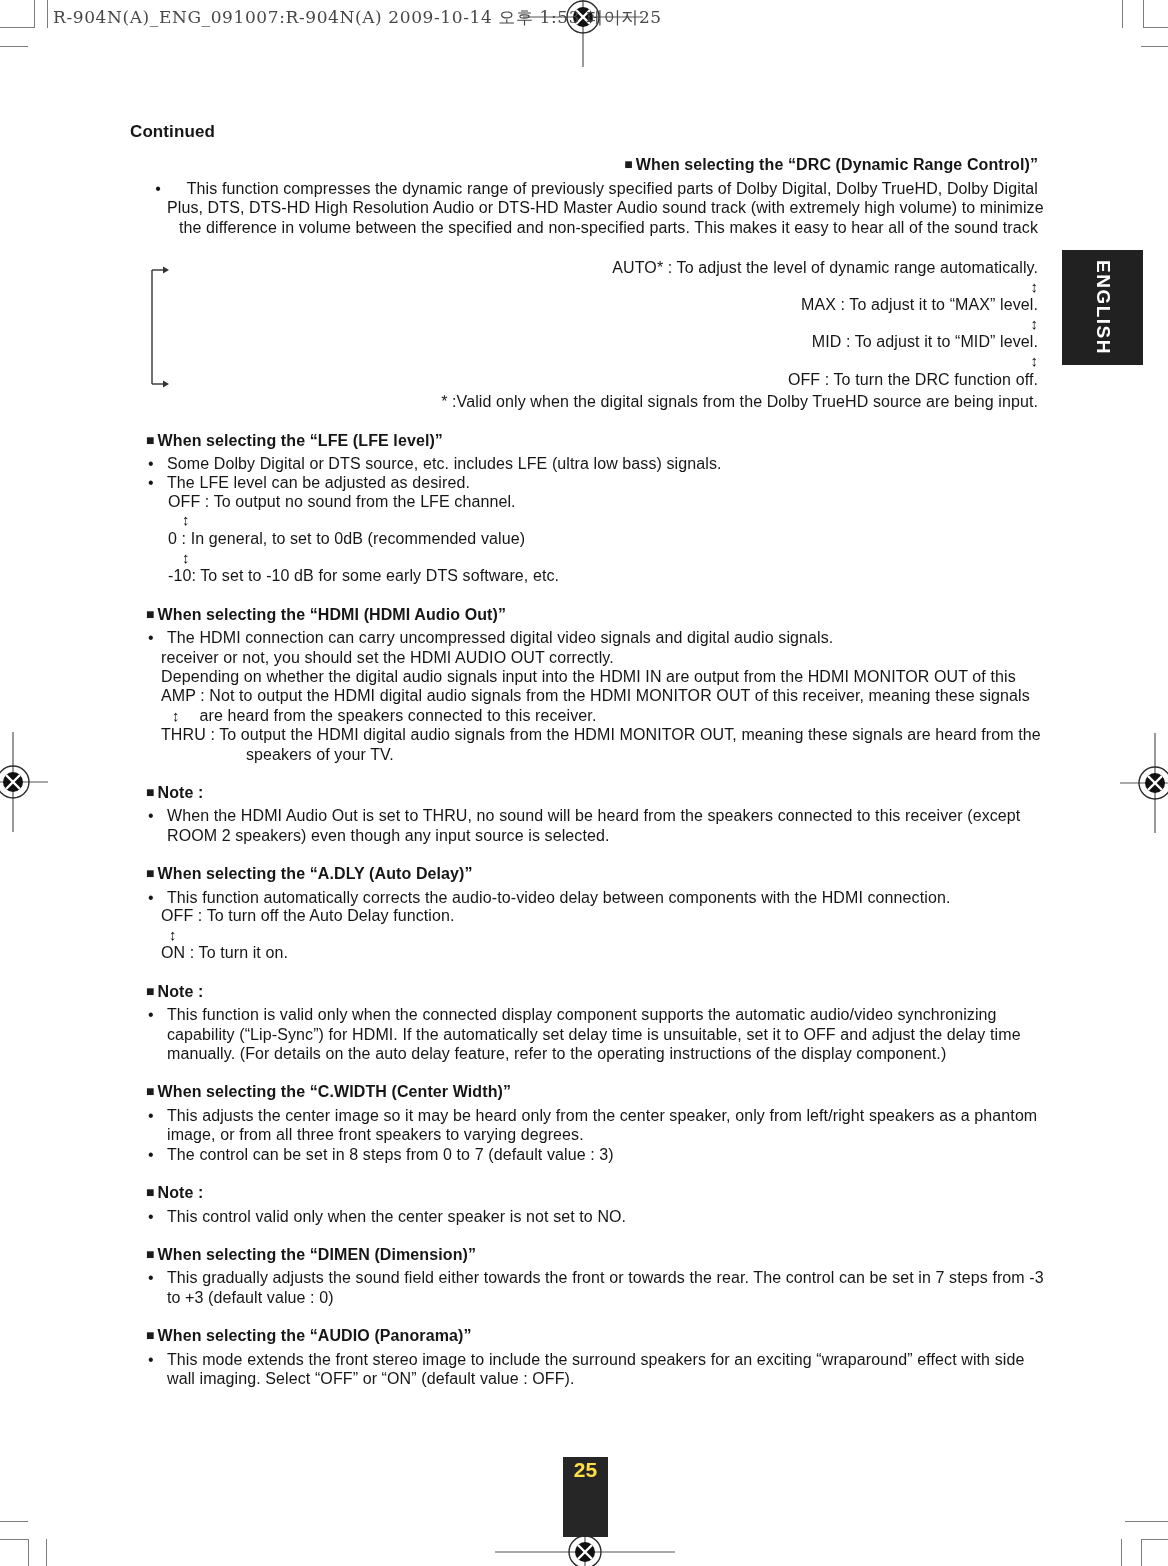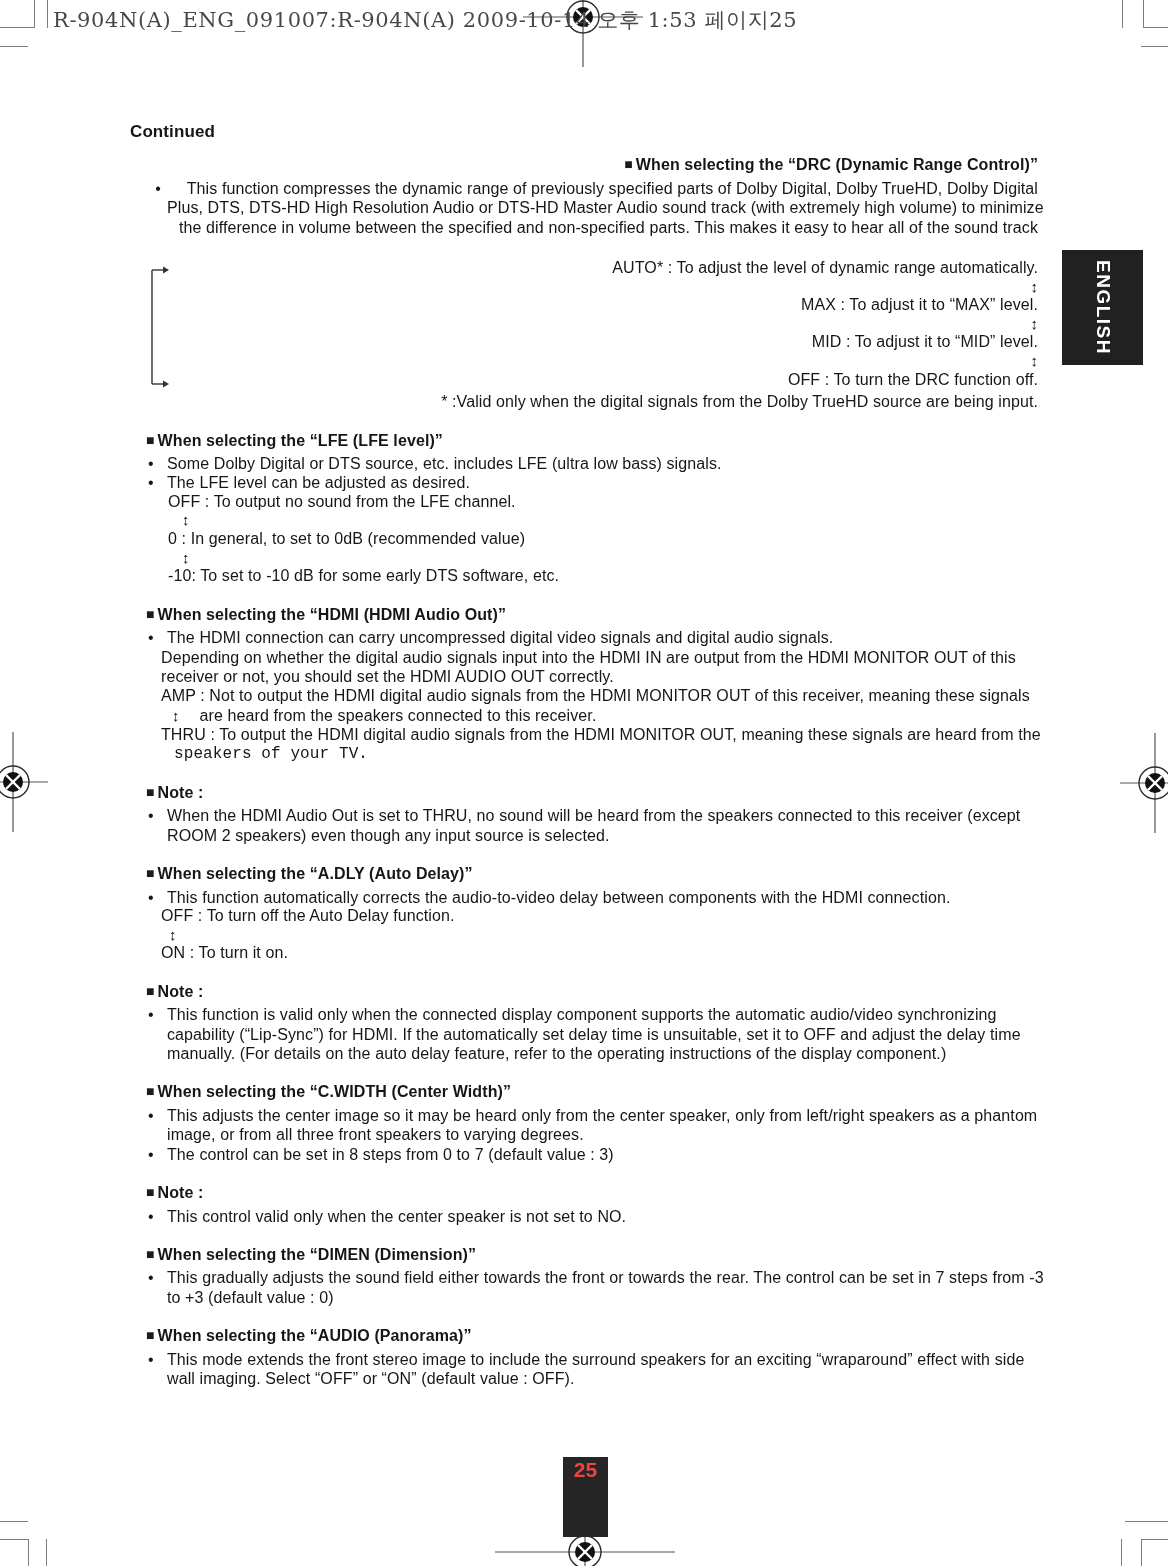--- a/index.html
+++ b/index.html
@@ -4,57 +4,57 @@
 <style>
   html,body{margin:0;padding:0;}
   body{
     width:1168px;height:1566px;background:#ffffff;position:relative;overflow:hidden;
     font-family:"Liberation Sans","DejaVu Sans",sans-serif;color:#161616;
   }
   
   .slug{
     position:absolute;left:53px;top:6px;
     font-family:"DejaVu Serif","Liberation Serif",serif;
-    font-size:21px;color:#474747;letter-spacing:0.6px;white-space:nowrap;
+    font-size:17px;color:#474747;letter-spacing:0.6px;white-space:nowrap;
   }
   
   .cm{position:absolute;background:#7d7d7d;}
   
   .reg{position:absolute;}
   
   .tab{
     position:absolute;left:1062px;top:250px;width:81px;height:115px;
     background:#212121;display:flex;align-items:center;justify-content:center;
   }
   .tab span{
     writing-mode:vertical-rl;color:#ffffff;font-weight:700;font-size:19px;
     letter-spacing:1.5px;font-family:"Liberation Sans",sans-serif;
   }
   
   .pagebox{
     position:absolute;left:563px;top:1457px;width:45px;height:80px;
     background:#262626;text-align:center;z-index:2;
   }
-  .pagebox span{color:#ef4444;font-size:21px;font-weight:700;line-height:26px;}
+  .pagebox span{color:#fde047;font-size:21px;font-weight:700;line-height:26px;}
   
   .content{
     position:absolute;left:130px;top:122px;width:908px;
     font-size:16px;line-height:19.4px;letter-spacing:0.1px;
   }
   .continued{font-weight:700;font-size:17px;}
   .sec{margin-top:19px;}
   .sec.first{margin-top:14px;text-align:right;}
   .h{margin-left:16px;font-weight:700;white-space:nowrap;}
   .sq{margin-right:3px;font-size:14px;position:relative;top:-1px;color:#1c1c1c;}
   .para{margin-left:18px;margin-top:3px;display:flex;}
   .blt{width:13px;flex:none;}
   .lines{flex:1;min-width:0;margin-left:6px;}
   .ln{white-space:nowrap;}
   .cont{margin-left:31px;white-space:nowrap;}
-  .cont2{margin-left:44px;white-space:nowrap;font-family:Liberation Mono, monospace;}
+  .cont2{margin-left:116px;white-space:nowrap;}
   .amp .ud{display:inline-block;margin-left:11px;margin-right:20px;font-size:15px;}
   
   .drc-opts{margin-left:42px;margin-top:22px;position:relative;}
   .opt,.arr{height:18.6px;line-height:18.6px;white-space:nowrap;}
   .arr{padding-left:10px;font-size:15px;}
   .opts38{margin-left:38px;}
   .opts38 .arr{padding-left:14px;}
   .opts31{margin-left:31px;}
   .opts31 .arr{padding-left:8px;}
   .bracket{position:absolute;left:-28px;top:2px;}
@@ -190,22 +190,22 @@
   </section>
 
   <section class="sec">
     <div class="h"><span class="sq">■</span><span>When selecting the “HDMI (HDMI Audio Out)”</span></div>
     <div class="para">
       <span class="blt">•</span>
       <div class="lines">
           <div class="ln">The HDMI connection can carry uncompressed digital video signals and digital audio signals.</div>
         </div>
     </div>
+    <div class="cont">receiver or not, you should set the HDMI AUDIO OUT correctly.</div>
     <div class="cont">Depending on whether the digital audio signals input into the HDMI IN are output from the HDMI MONITOR OUT of this</div>
-    <div class="cont">receiver or not, you should set the HDMI AUDIO OUT correctly.</div>
     <div class="cont">AMP : Not to output the HDMI digital audio signals from the HDMI MONITOR OUT of this receiver, meaning these signals</div>
     <div class="cont amp"><span class="ud">↕</span><span>are heard from the speakers connected to this receiver.</span></div>
     <div class="cont">THRU : To output the HDMI digital audio signals from the HDMI MONITOR OUT, meaning these signals are heard from the</div>
     <div class="cont2">speakers of your TV.</div>
   </section>
 
   <section class="sec">
     <div class="h"><span class="sq">■</span><span>Note :</span></div>
     <div class="para">
       <span class="blt">•</span>

